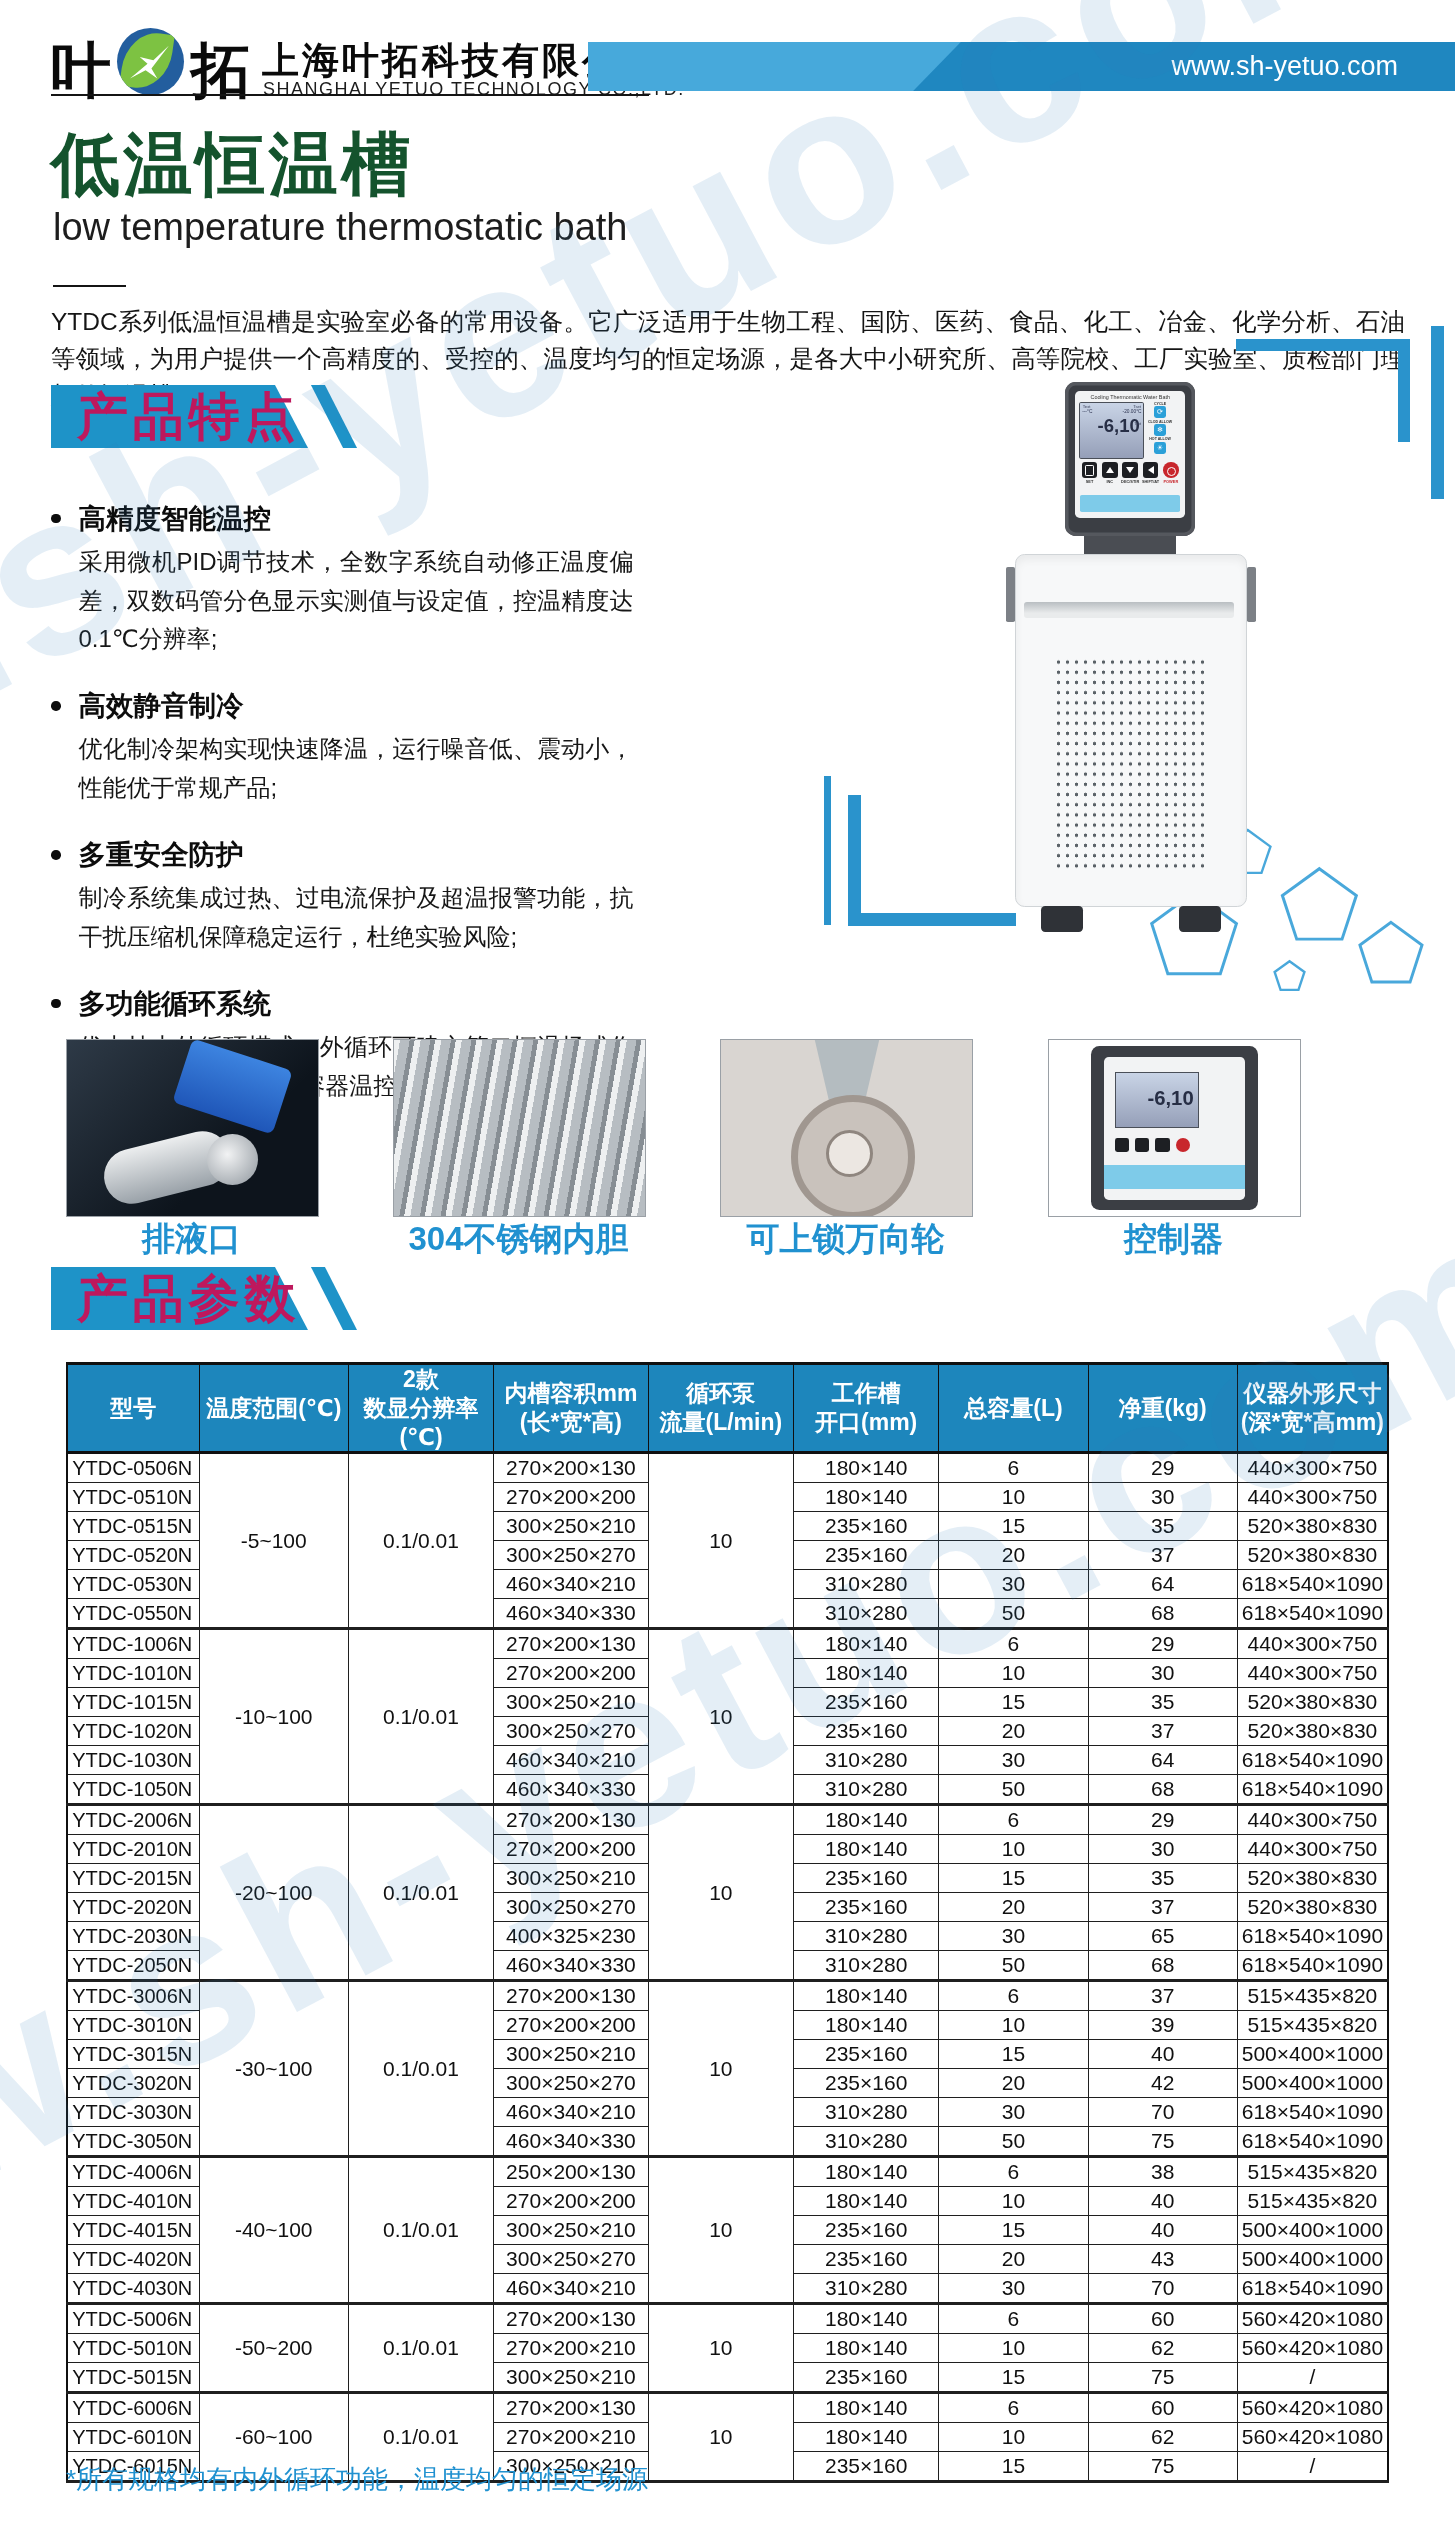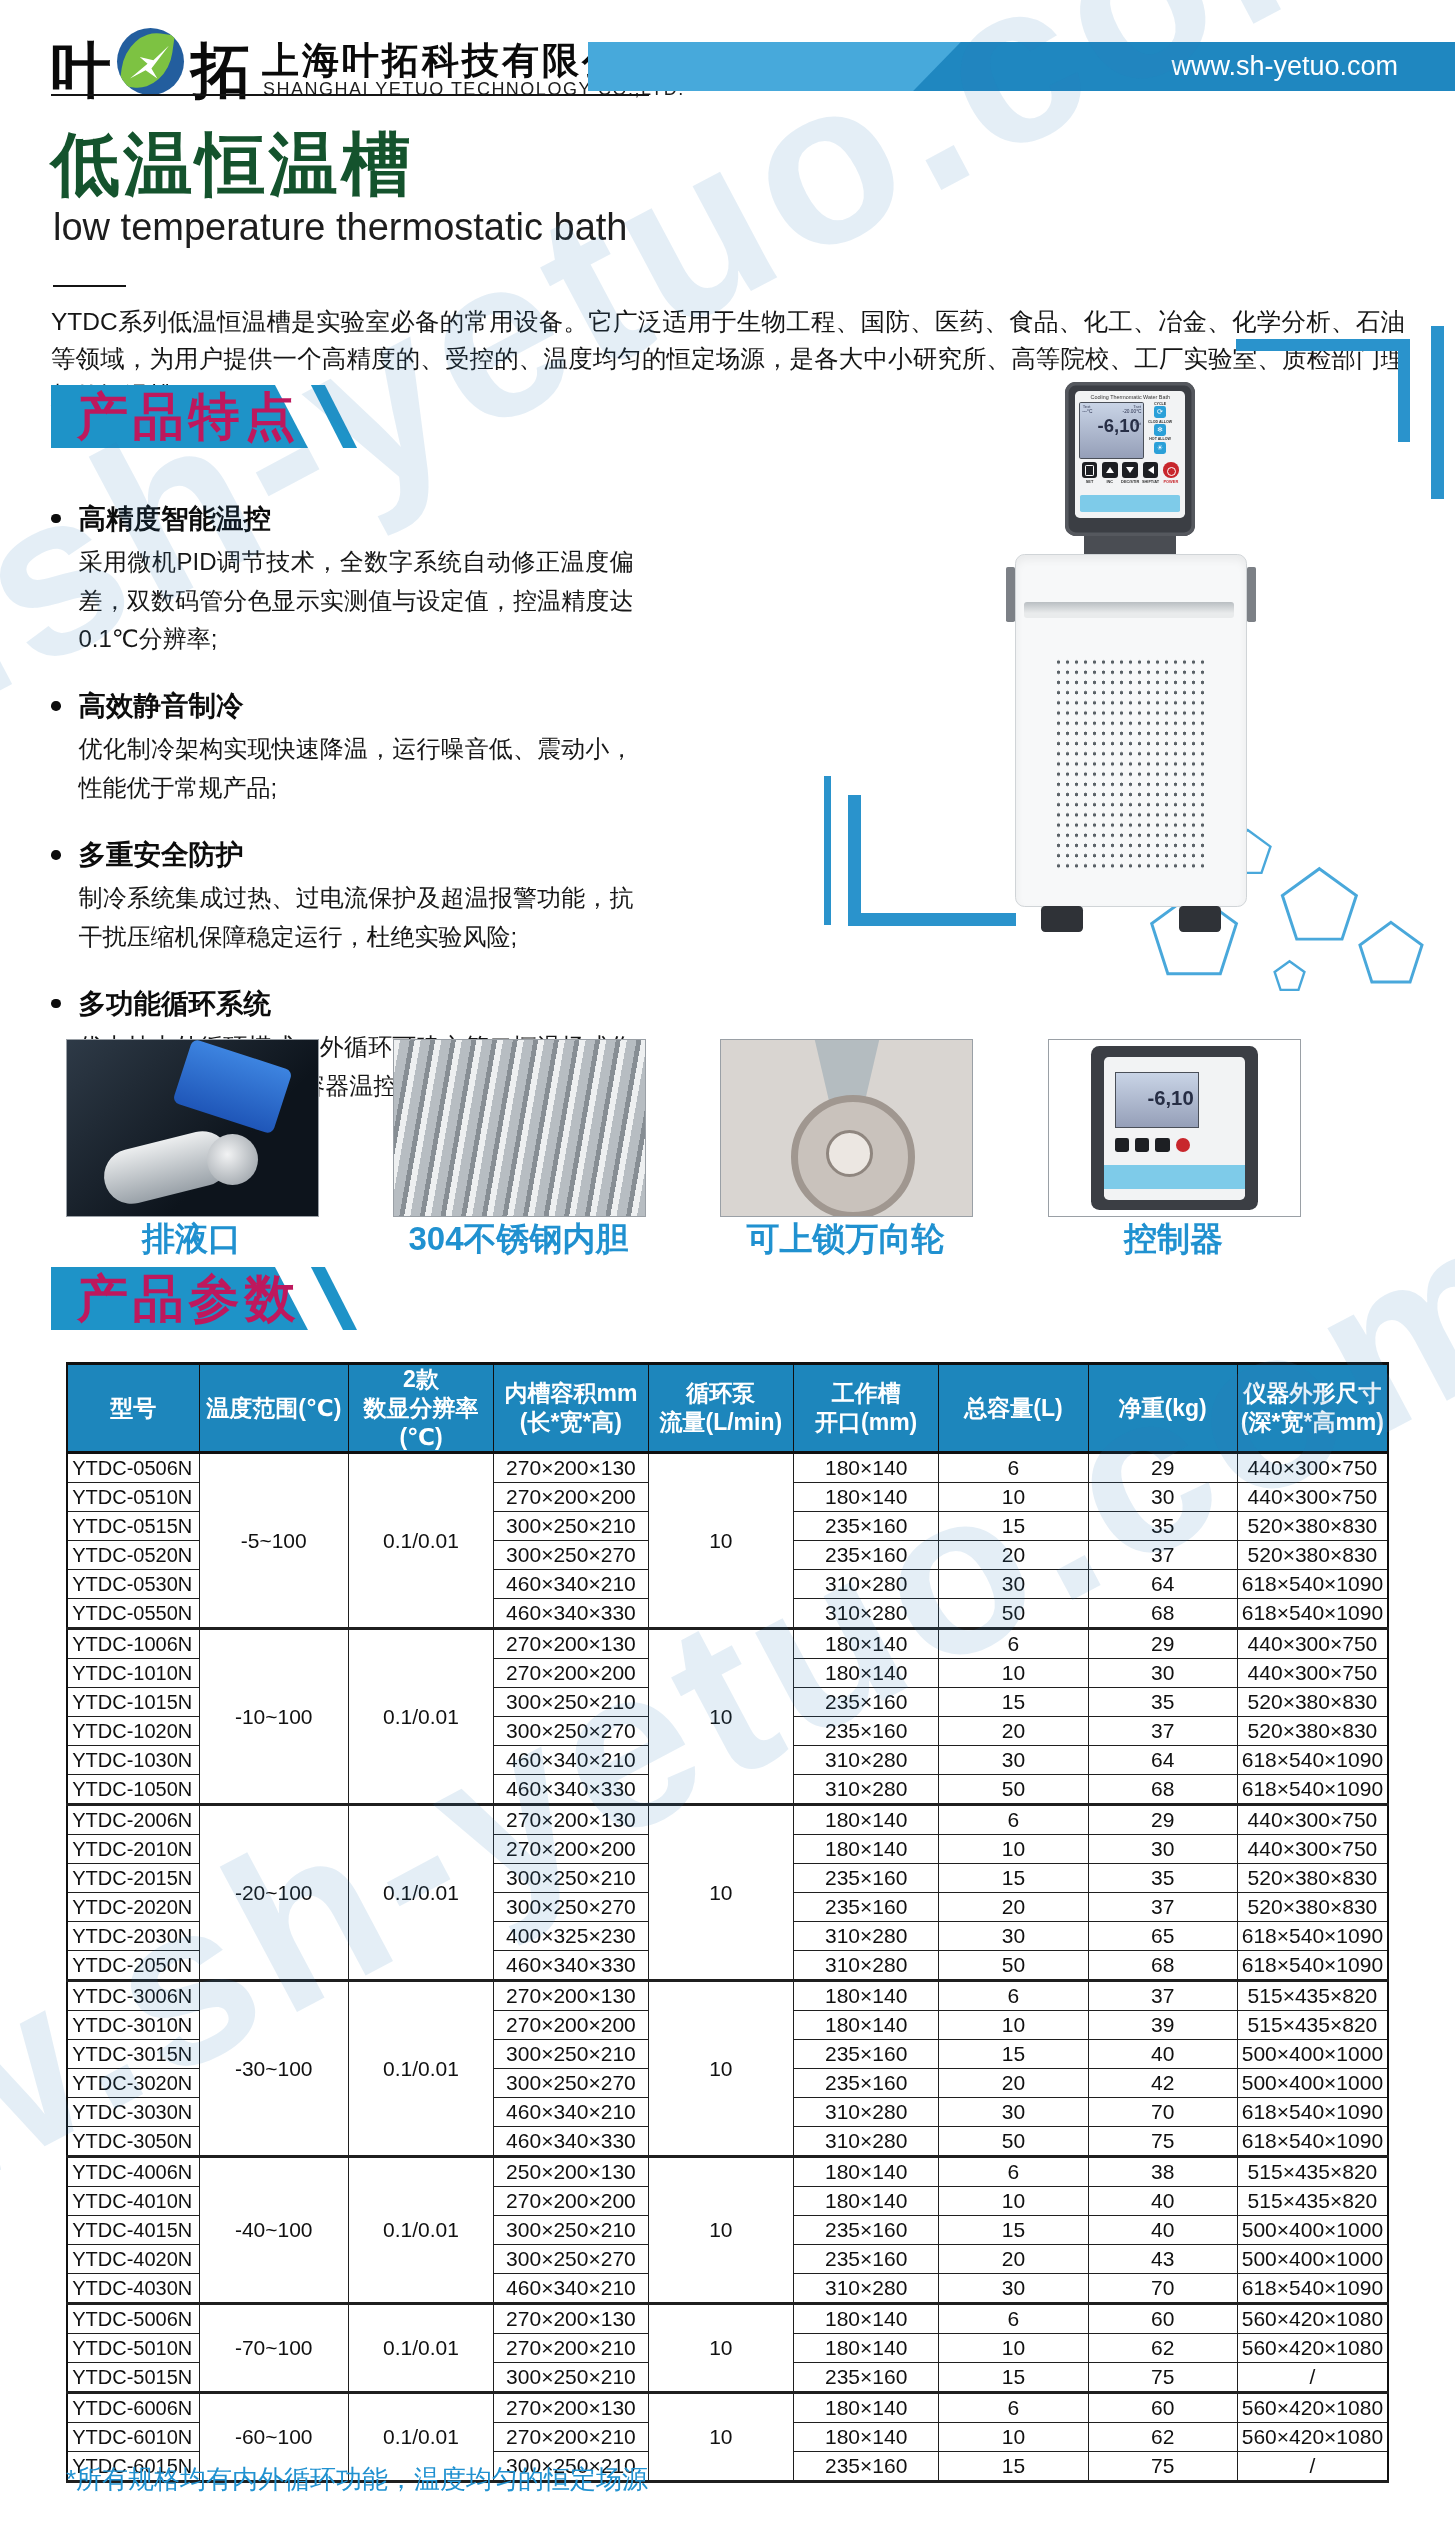--- a/index.html
+++ b/index.html
@@ -594,21 +594,21 @@
         <tr>
           <td class="model gend">YTDC-4030N</td>
           <td class="gend">460×340×210</td>
           <td class="gend">310×280</td>
           <td class="gend">30</td>
           <td class="gend">70</td>
           <td class="gend">618×540×1090</td>
         </tr>
         <tr>
           <td class="model">YTDC-5006N</td>
-          <td class="merged gend" rowspan="3">-70~100</td>
+          <td class="merged gend" rowspan="3">-50~200</td>
           <td class="merged gend" rowspan="3">0.1/0.01</td>
           <td>270×200×130</td>
           <td class="merged gend" rowspan="3">10</td>
           <td>180×140</td>
           <td>6</td>
           <td>60</td>
           <td>560×420×1080</td>
         </tr>
         <tr>
           <td class="model">YTDC-5010N</td>

